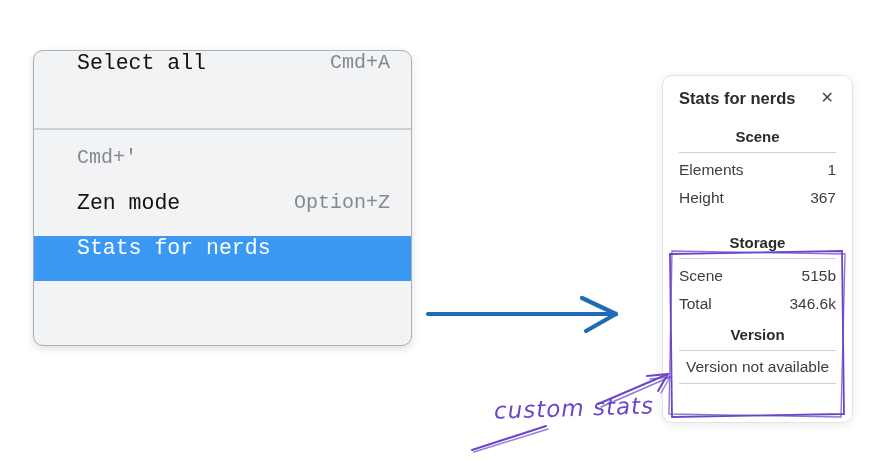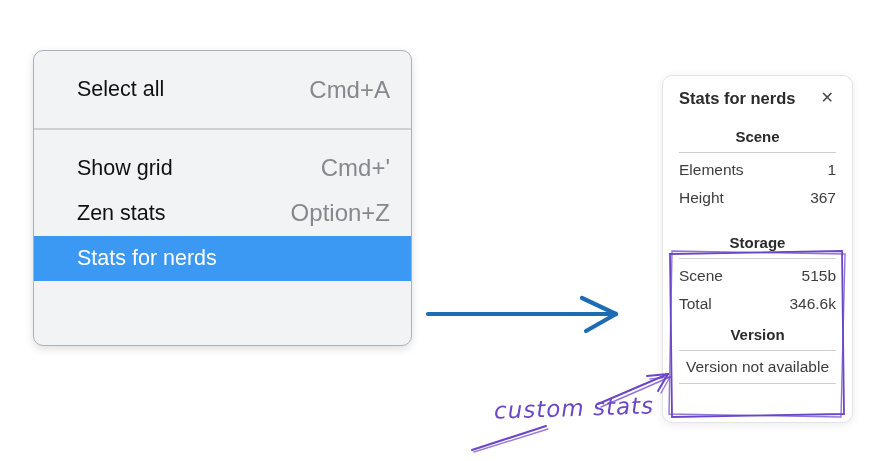--- a/index.html
+++ b/index.html
@@ -18,26 +18,26 @@
   
   .context-menu{
     position:absolute;left:33px;top:50px;width:379px;height:296px;
     background:var(--menu-bg);
     border:1.5px solid var(--menu-border);
     border-radius:10px;
     box-shadow:0 3px 8px rgba(0,0,0,.13);
     overflow:hidden;
   }
   .menu-item{
-    display:flex;align-items:center;justify-content:space-between;
-    height:45px;padding:0 21px 0 43px;cursor:default;
+    display:flex;align-items:flex-start;justify-content:space-between;
+    height:45px;padding:0 21px 0 43px;cursor:default;font-family:Liberation Mono, monospace;
   }
   .menu-item.first{height:77px;}
   .menu-item .label{font-size:21.5px;color:#111;}
-  .menu-item .shortcut{font-size:24px;color:#85898d;}
+  .menu-item .shortcut{font-size:20px;color:#85898d;}
   .menu-divider{height:1.5px;background:#cfd2d5;}
   .menu-group{padding:16px 0 14px;}
   .menu-item.selected{background:var(--selection-blue);}
   .menu-item.selected .label{color:#ffffff;}
   .menu-item.selected .shortcut{color:var(--selected-shortcut);}
 
   
   .stats-panel{
     position:absolute;left:662px;top:75px;width:191px;min-height:348px;
     background:#ffffff;border:1px solid #e4e4e6;border-radius:10px;
@@ -76,25 +76,24 @@
 <div class="canvas">
 
   <div class="context-menu">
     <div class="menu-item first">
       <span class="label">Select all</span>
       <span class="shortcut">Cmd+A</span>
     </div>
     <div class="menu-divider"></div>
     <div class="menu-group">
       <div class="menu-item">
-        <span class="label">Show grid</span>
         <span class="shortcut">Cmd+'</span>
       </div>
       <div class="menu-item">
-        <span class="label">Zen stats</span>
+        <span class="label">Zen mode</span>
         <span class="shortcut">Option+Z</span>
       </div>
       <div class="menu-item selected">
         <span class="label">Stats for nerds</span>
       </div>
     </div>
   </div>
 
   <div class="stats-panel">
     <div class="stats-header">

